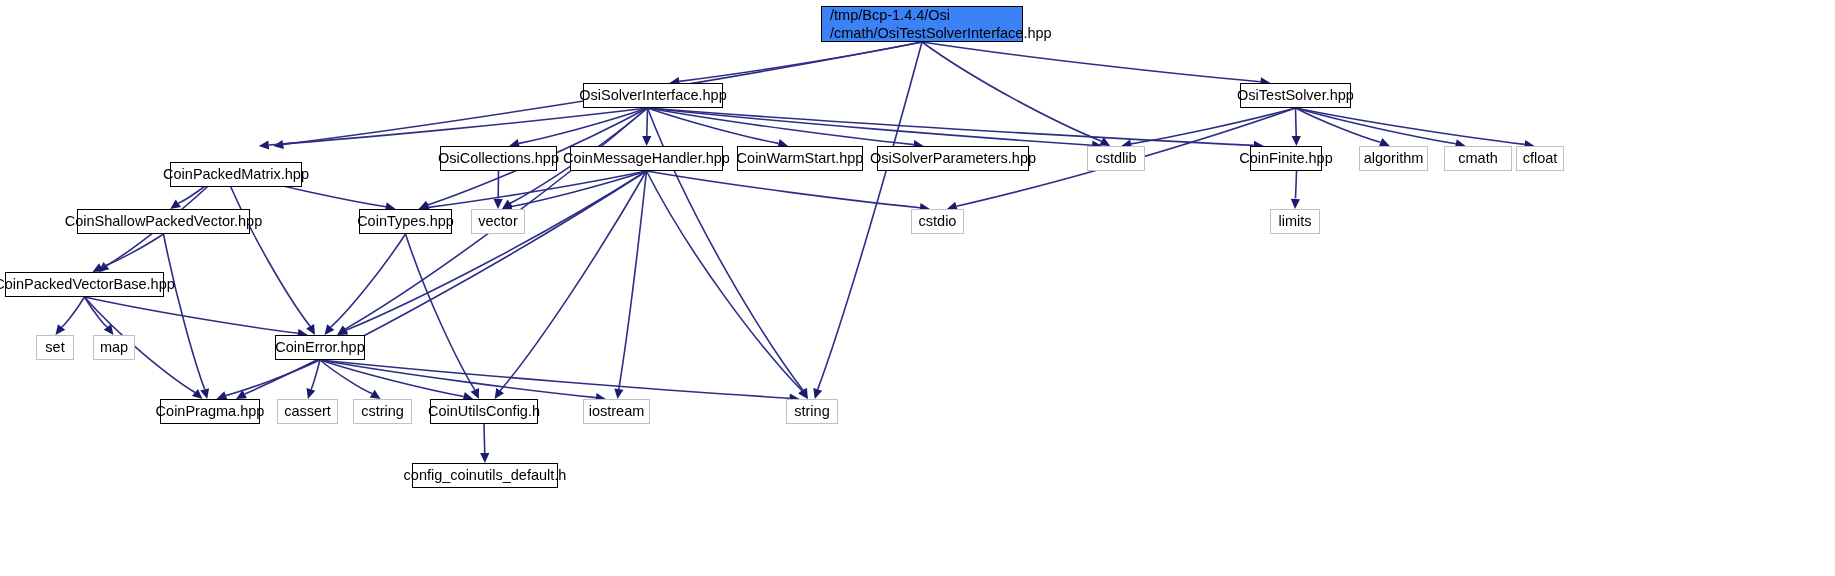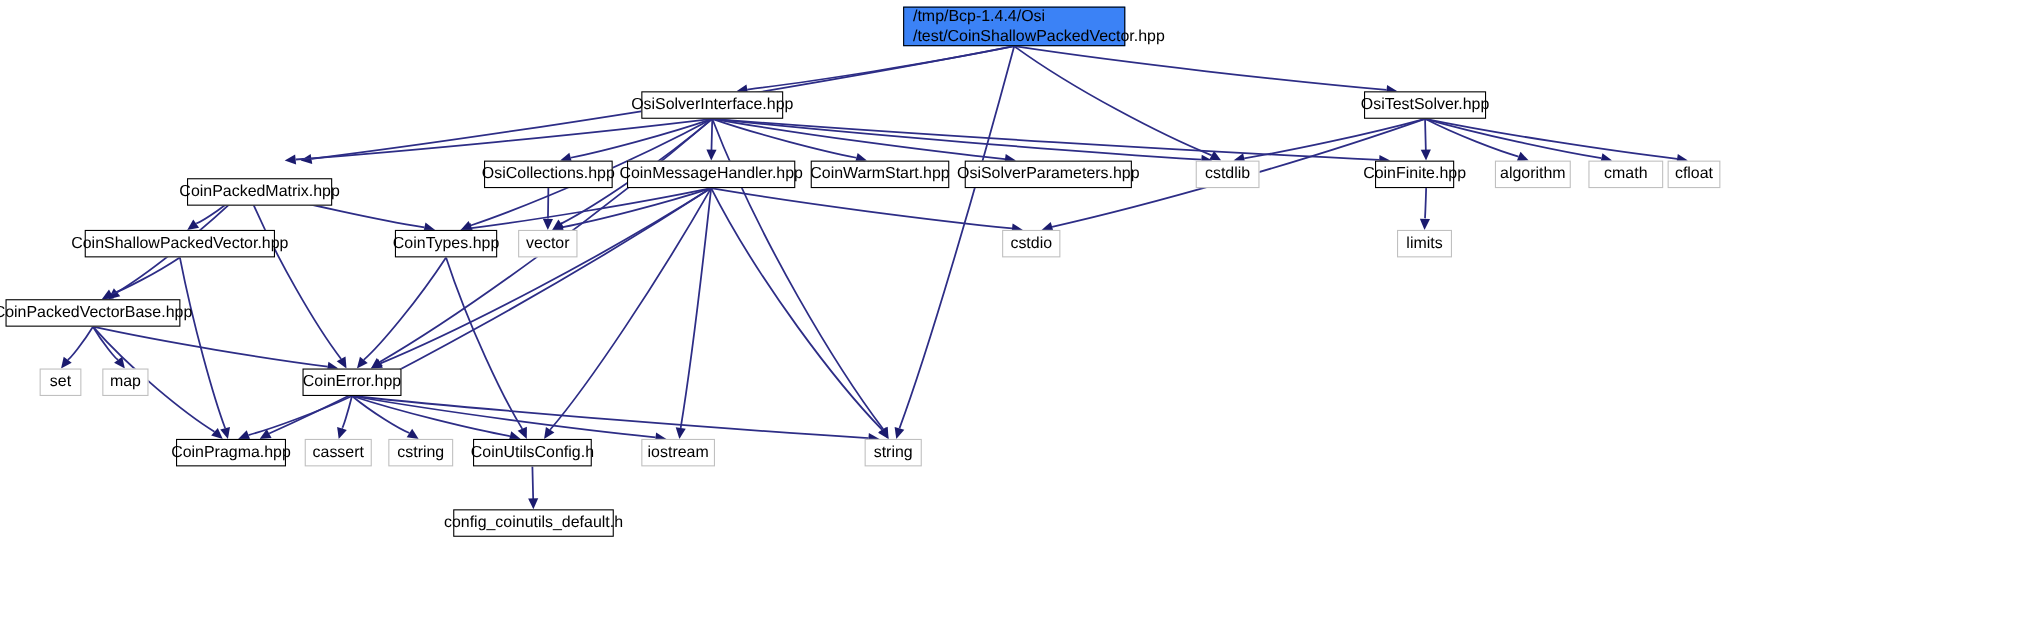--- a/index.html
+++ b/index.html
@@ -174,23 +174,23 @@
       <path class="edge" d="M 320.0 360.0 C 404.5 374.8, 525.3 390.4, 595.9 397.6"></path>
       <polygon class="arrowhead" points="605.8,399.0 595.3,402.2 596.5,393.1"></polygon>
       <path class="edge" d="M 320.0 360.0 C 461.7 374.8, 664.5 390.4, 789.5 398.2"></path>
       <polygon class="arrowhead" points="799.5,399.0 789.1,402.8 789.9,393.6"></polygon>
       <path class="edge" d="M 484.0 424.0 C 484.3 438.8, 484.7 454.4, 484.7 453.0"></path>
       <polygon class="arrowhead" points="484.9,463.0 480.1,453.1 489.3,452.9"></polygon>
     </svg>
   <div id="node-layer">
       <div class="node-box root" style="left: 821px; top: 6px; width: 202px; height: 36px;">
         <span class="ln">/tmp/Bcp-1.4.4/Osi</span>
-        <span class="ln">/test/CoinShallowPackedVector.hpp</span>
-      </div>
-      <div class="node-box hdr" style="left: 583px; top: 83px; width: 129px; height: 25px;">
+        <span class="ln">/cmath/OsiTestSolverInterface.hpp</span>
+      </div>
+      <div class="node-box hdr" style="left: 583px; top: 83px; width: 140px; height: 25px;">
         <span>OsiSolverInterface.hpp</span>
       </div>
       <div class="node-box hdr" style="left: 1240px; top: 83px; width: 111px; height: 25px;">
         <span>OsiTestSolver.hpp</span>
       </div>
       <div class="node-box hdr" style="left: 170px; top: 146px; width: 132px; height: 25px; margin-top: 16px;">
         <span>CoinPackedMatrix.hpp</span>
       </div>
       <div class="node-box hdr" style="left: 440px; top: 146px; width: 117px; height: 25px;">
         <span>OsiCollections.hpp</span>

